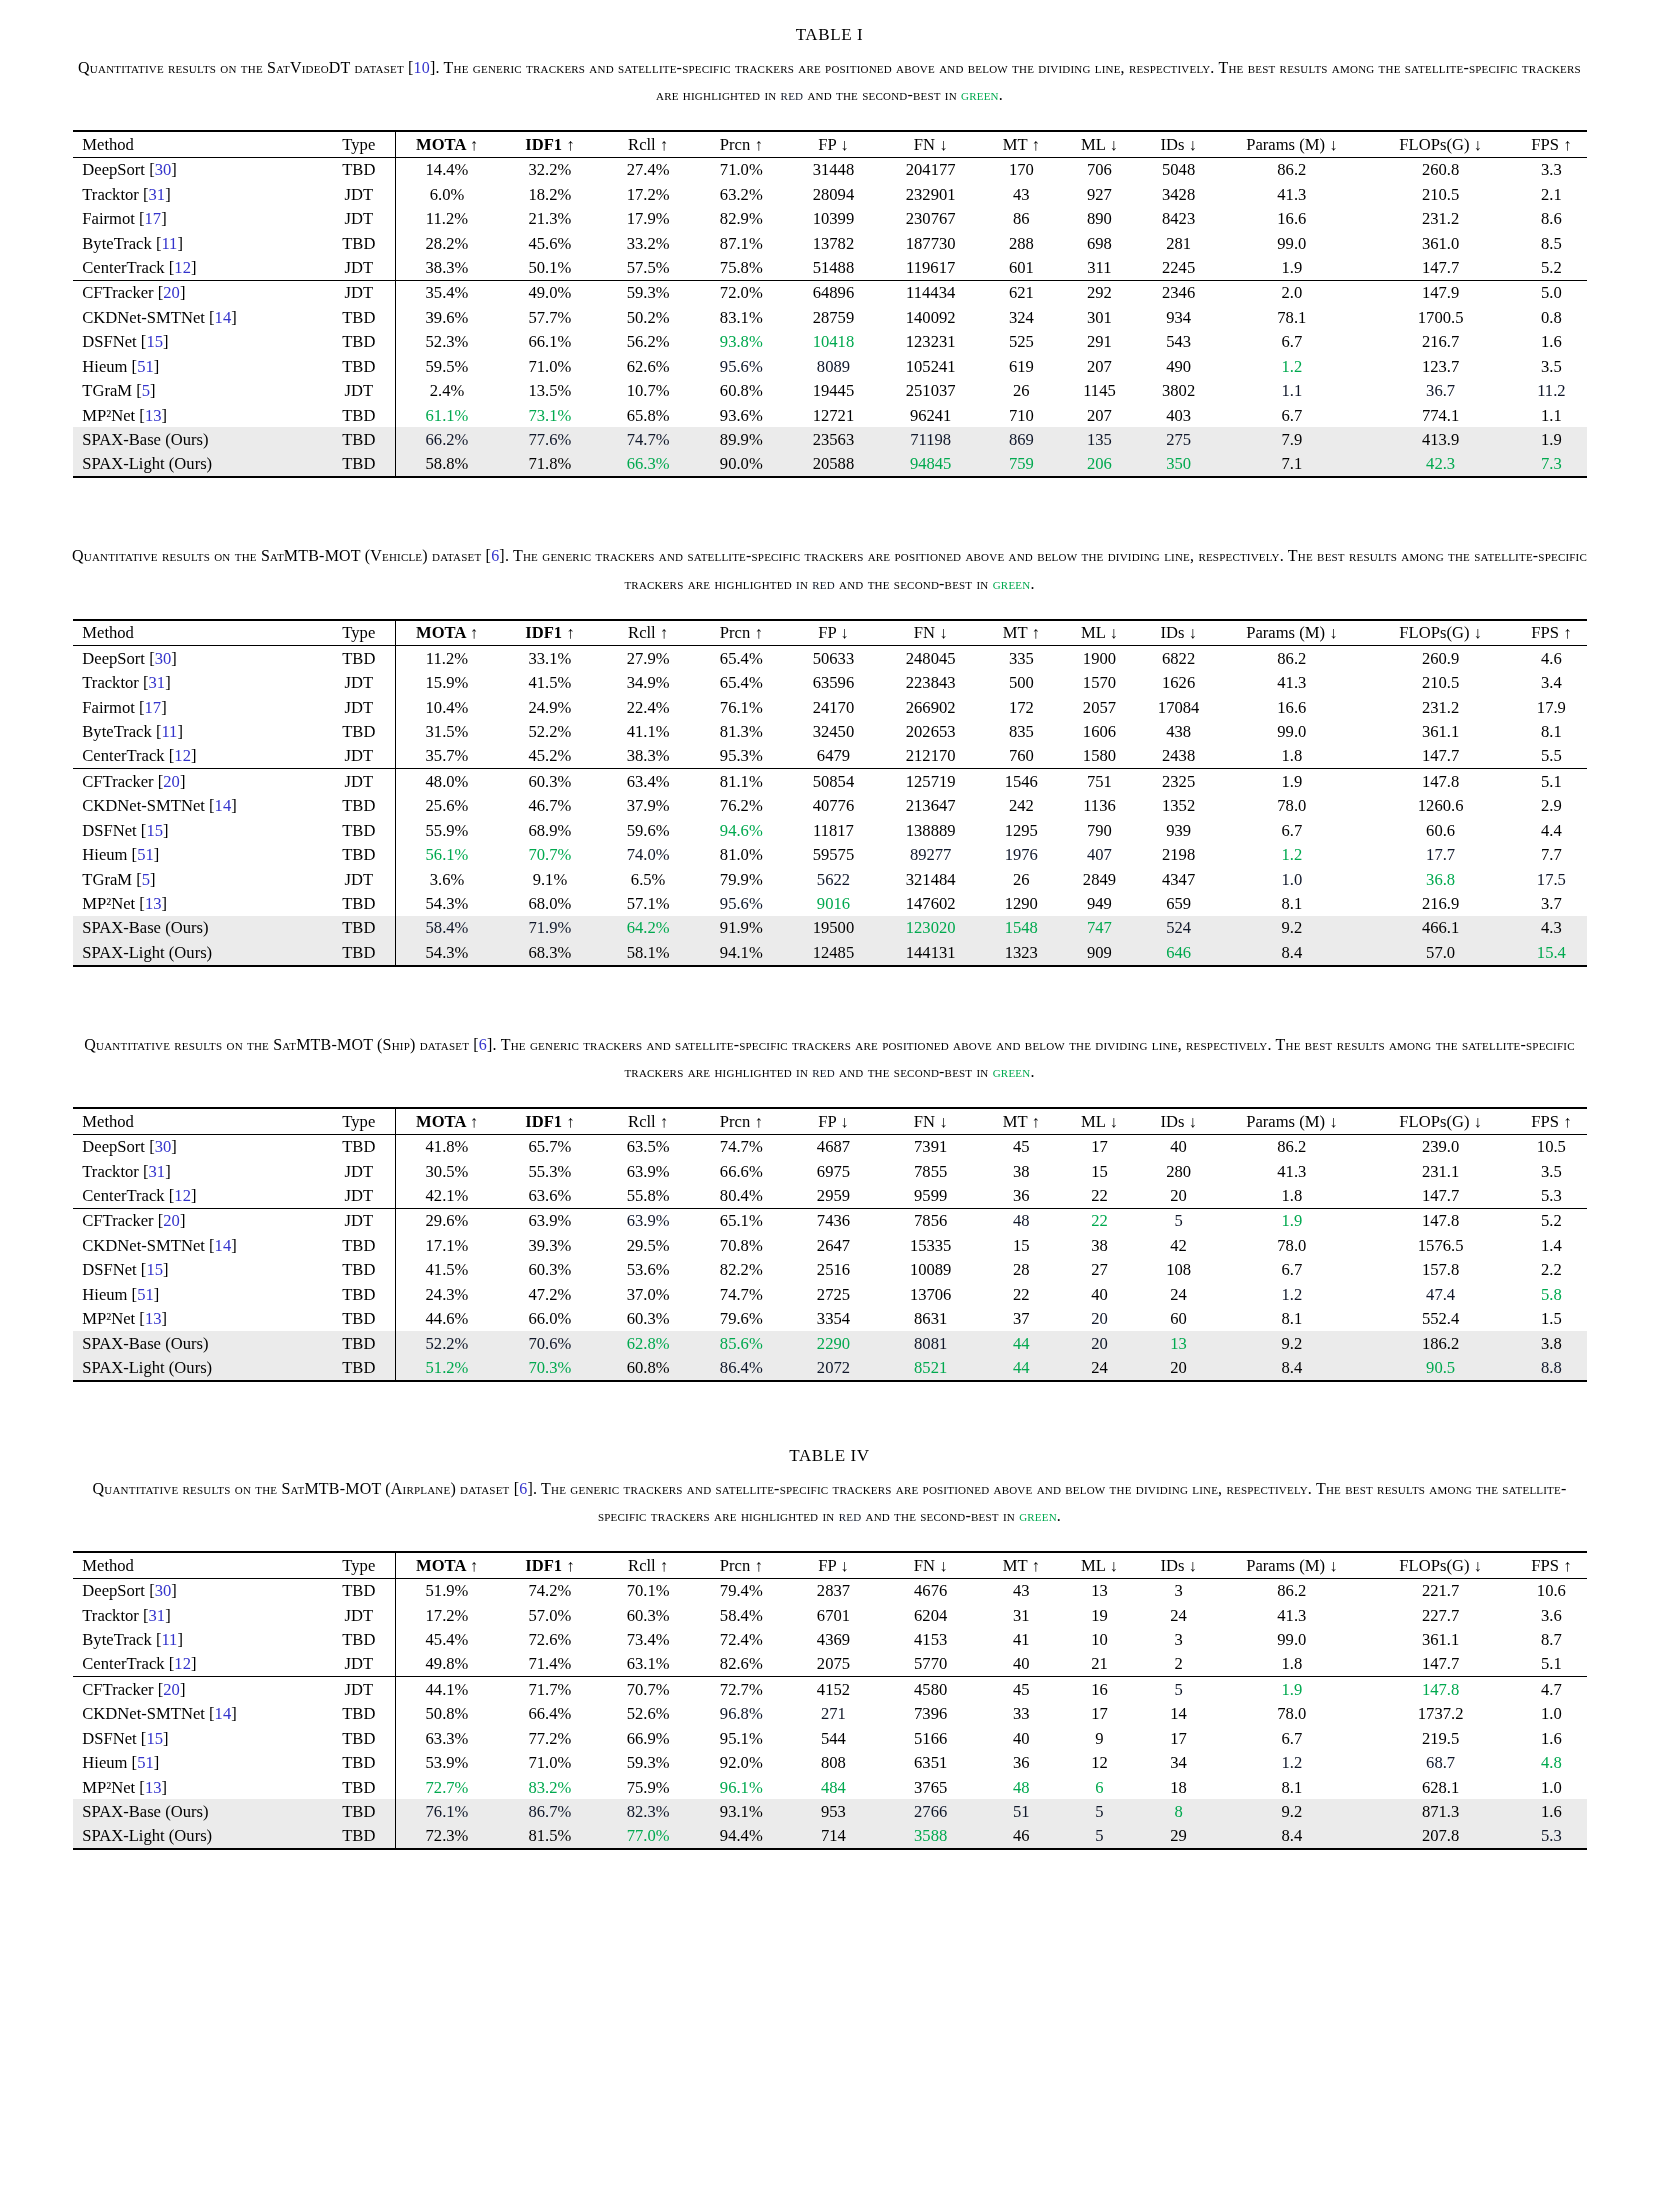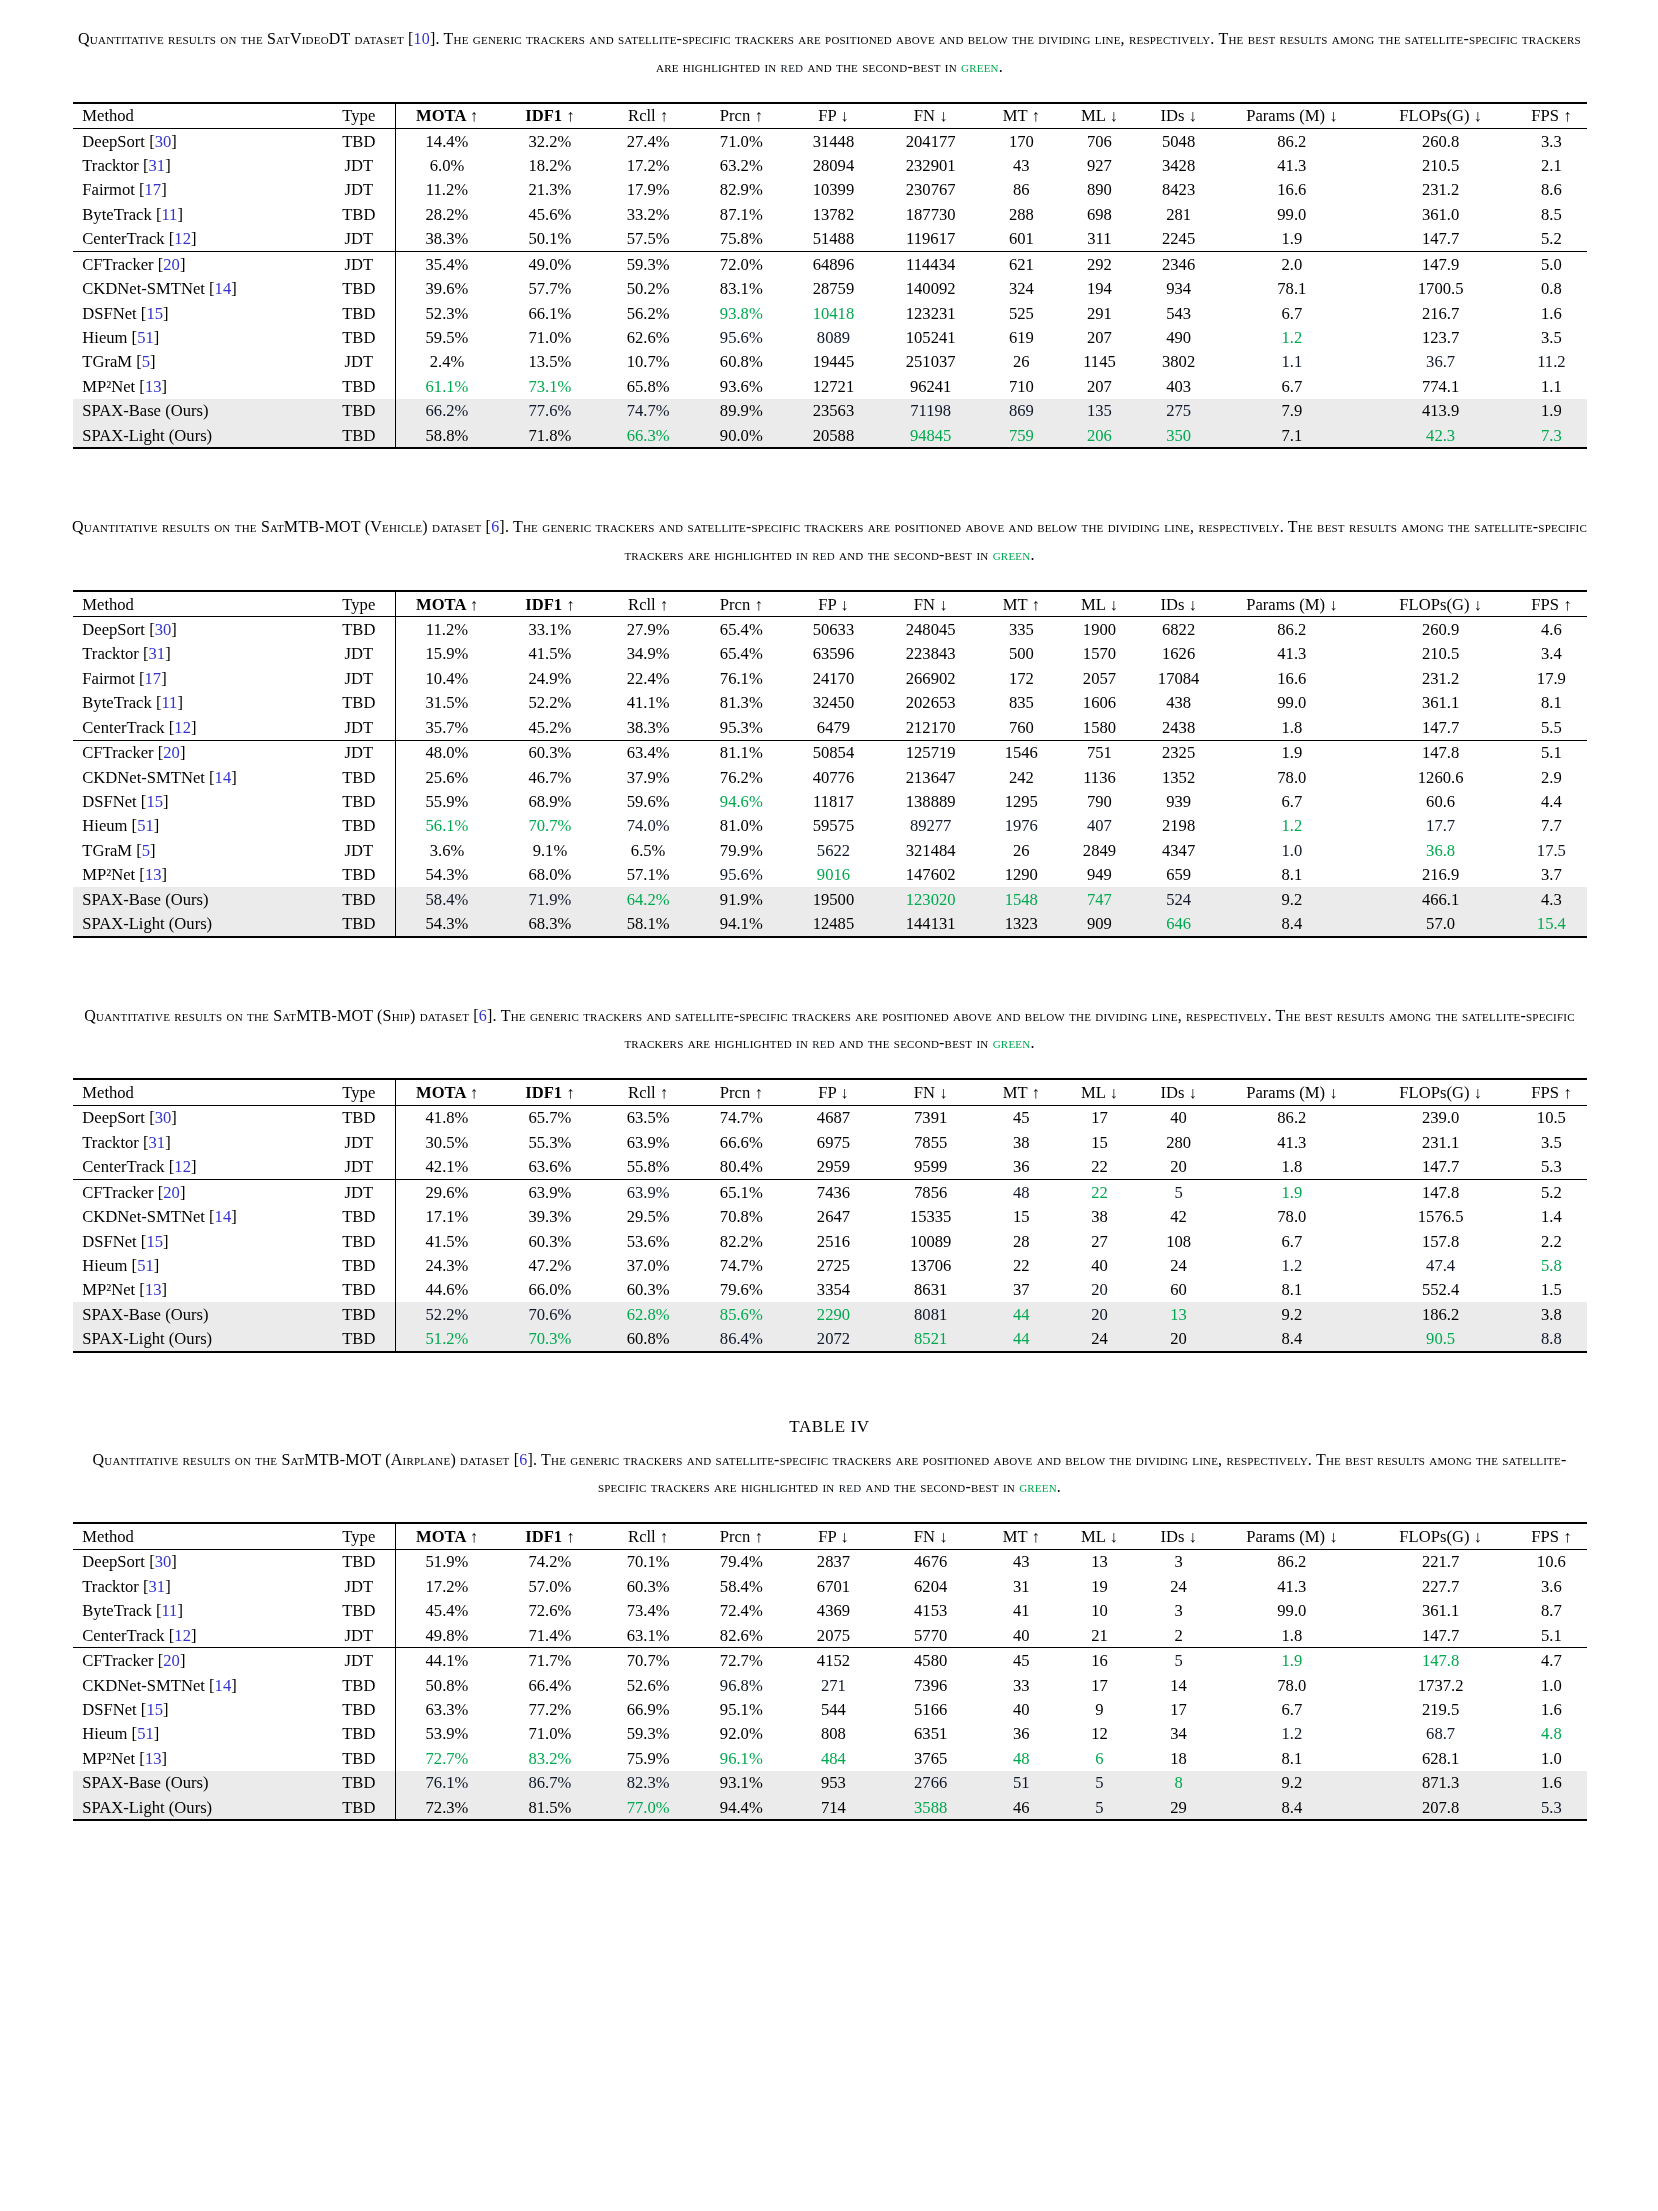--- a/index.html
+++ b/index.html
@@ -51,20 +51,21 @@
   tr.ours{background:#ebebeb;}
   .c-best{color:#0f172a;}
   .c-second{color:#00a94f;}
   .c-ref{color:#3333cc;}
 </style>
 </head>
 <body>
 
 <div class="page" id="tables">
     <div class="table-block">
+      <div class="tab-title">TABLE I</div>
       <div class="tab-caption"><span>Quantitative results on the SatVideoDT dataset [</span><span class="c-ref">10</span><span>]. The generic trackers and satellite-specific trackers are positioned above and below the dividing line, respectively. The best results among the satellite-specific trackers are highlighted in </span><span class="c-best">red</span><span> and the second-best in </span><span class="c-second">green</span><span>.</span></div>
       <table>
         <colgroup>
           <col style="width: 250px;">
           <col style="width: 72px;">
           <col style="width: 103px;">
           <col style="width: 103px;">
           <col style="width: 93px;">
           <col style="width: 93px;">
           <col style="width: 91px;">
@@ -194,21 +195,21 @@
           <tr>
             <td><span>CKDNet-SMTNet</span> [<span class="c-ref">14</span>]</td>
             <td>TBD</td>
             <td>39.6%</td>
             <td>57.7%</td>
             <td>50.2%</td>
             <td>83.1%</td>
             <td>28759</td>
             <td>140092</td>
             <td>324</td>
-            <td>194</td>
+            <td>301</td>
             <td>934</td>
             <td>78.1</td>
             <td>1700.5</td>
             <td>0.8</td>
           </tr>
           <tr>
             <td><span>DSFNet</span> [<span class="c-ref">15</span>]</td>
             <td>TBD</td>
             <td>52.3%</td>
             <td>66.1%</td>

